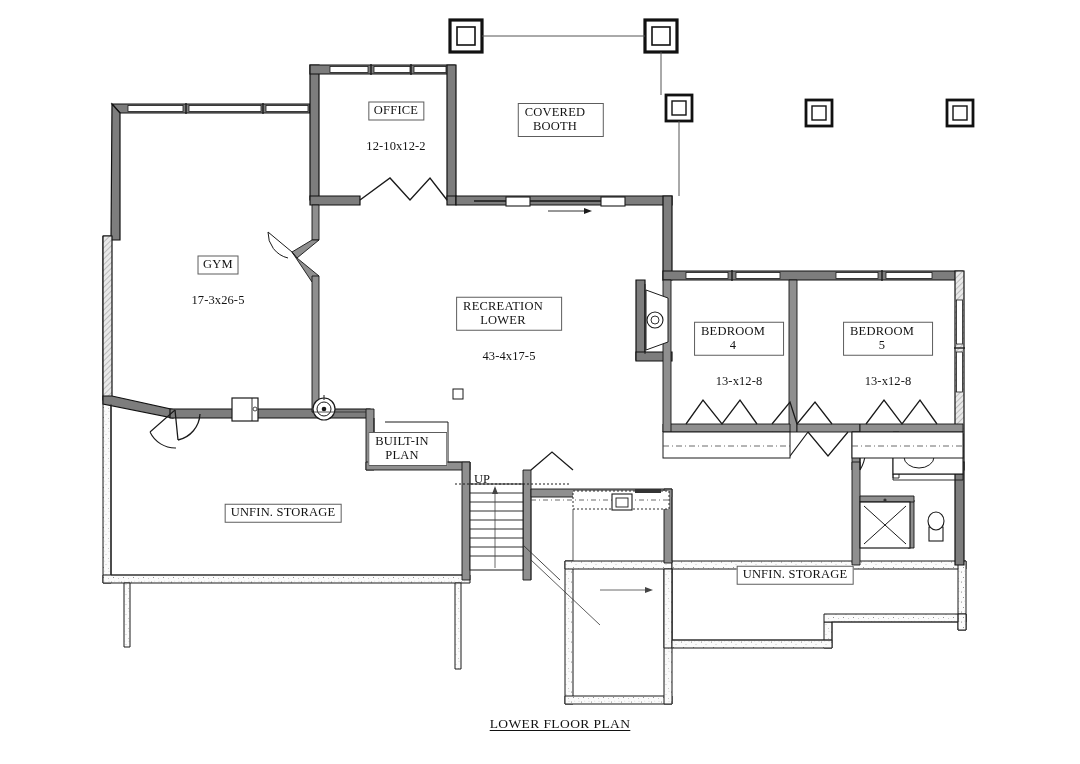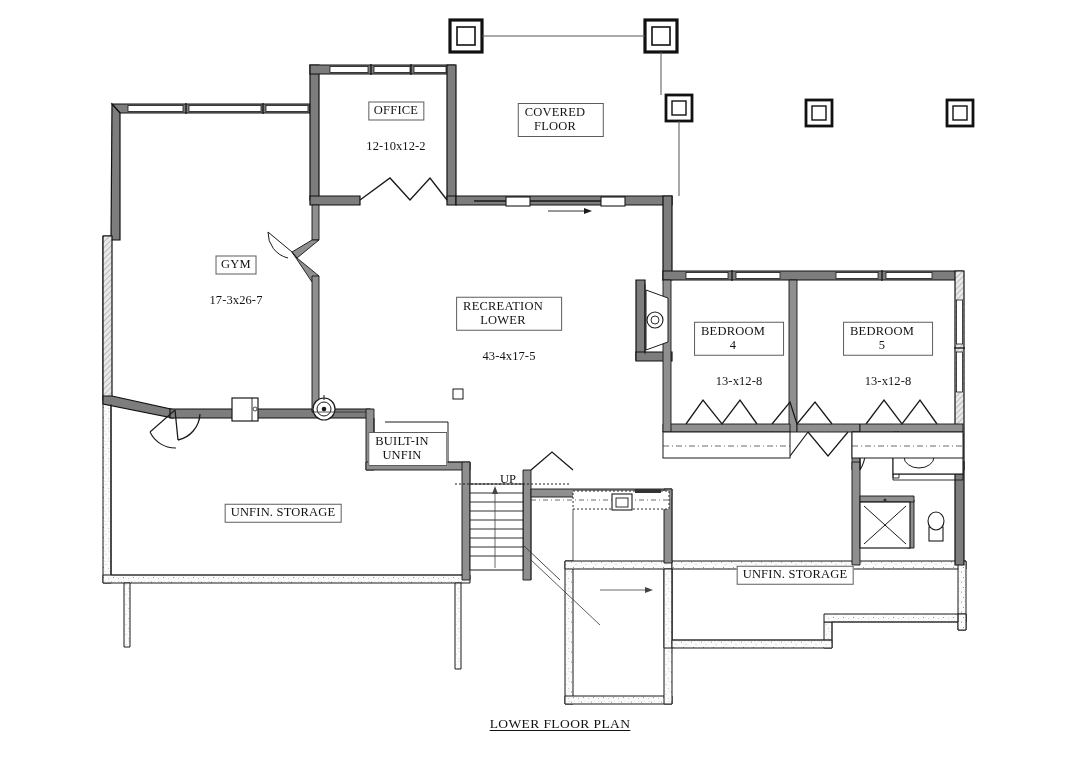--- a/index.html
+++ b/index.html
@@ -396,27 +396,27 @@
   </svg>
 
   <div class="room-label" style="left:396px; top:126px; transform:translate(-50%,-50%);">
     <span class="boxed">OFFICE</span>
     <span class="dims">12-10x12-2</span>
   </div>
 
   <div class="room-label" style="left:561px; top:120px; transform:translate(-50%,-50%);">
     <span class="boxed two-line">
       <span>COVERED</span><br>
-      <span>FLOOR</span>
+      <span>BOOTH</span>
     </span>
   </div>
 
-  <div class="room-label" style="left:236px; top:280px; transform:translate(-50%,-50%);">
+  <div class="room-label" style="left:218px; top:280px; transform:translate(-50%,-50%);">
     <span class="boxed">GYM</span>
-    <span class="dims">17-3x26-7</span>
+    <span class="dims">17-3x26-5</span>
   </div>
 
   <div class="room-label" style="left:509px; top:330px; transform:translate(-50%,-50%);">
     <span class="boxed two-line">
       <span>RECREATION</span><br>
       <span>LOWER</span>
     </span>
     <span class="dims">43-4x17-5</span>
   </div>
 
@@ -432,31 +432,31 @@
     <span class="boxed two-line">
       <span>BEDROOM</span><br>
       <span>5</span>
     </span>
     <span class="dims">13-x12-8</span>
   </div>
 
   <div class="room-label" style="left:408px; top:449px; transform:translate(-50%,-50%);">
     <span class="boxed two-line">
       <span>BUILT-IN</span><br>
-      <span>UNFIN</span>
+      <span>PLAN</span>
     </span>
   </div>
 
   <div class="room-label" style="left:283px; top:512px; transform:translate(-50%,-50%);">
     <span class="boxed">UNFIN. STORAGE</span>
   </div>
 
   <div class="room-label" style="left:795px; top:574px; transform:translate(-50%,-50%);">
     <span class="boxed">UNFIN. STORAGE</span>
   </div>
 
-  <div class="plain-label" style="left:500px; top:472px;font-family:Liberation Serif, serif;">UP</div>
+  <div class="plain-label" style="left:474px; top:472px;font-family:Liberation Serif, serif;">UP</div>
 
   <div id="title-block">
     <div class="plan-title">LOWER FLOOR PLAN</div>
   </div>
 
 </div>
 
 </body></html>

